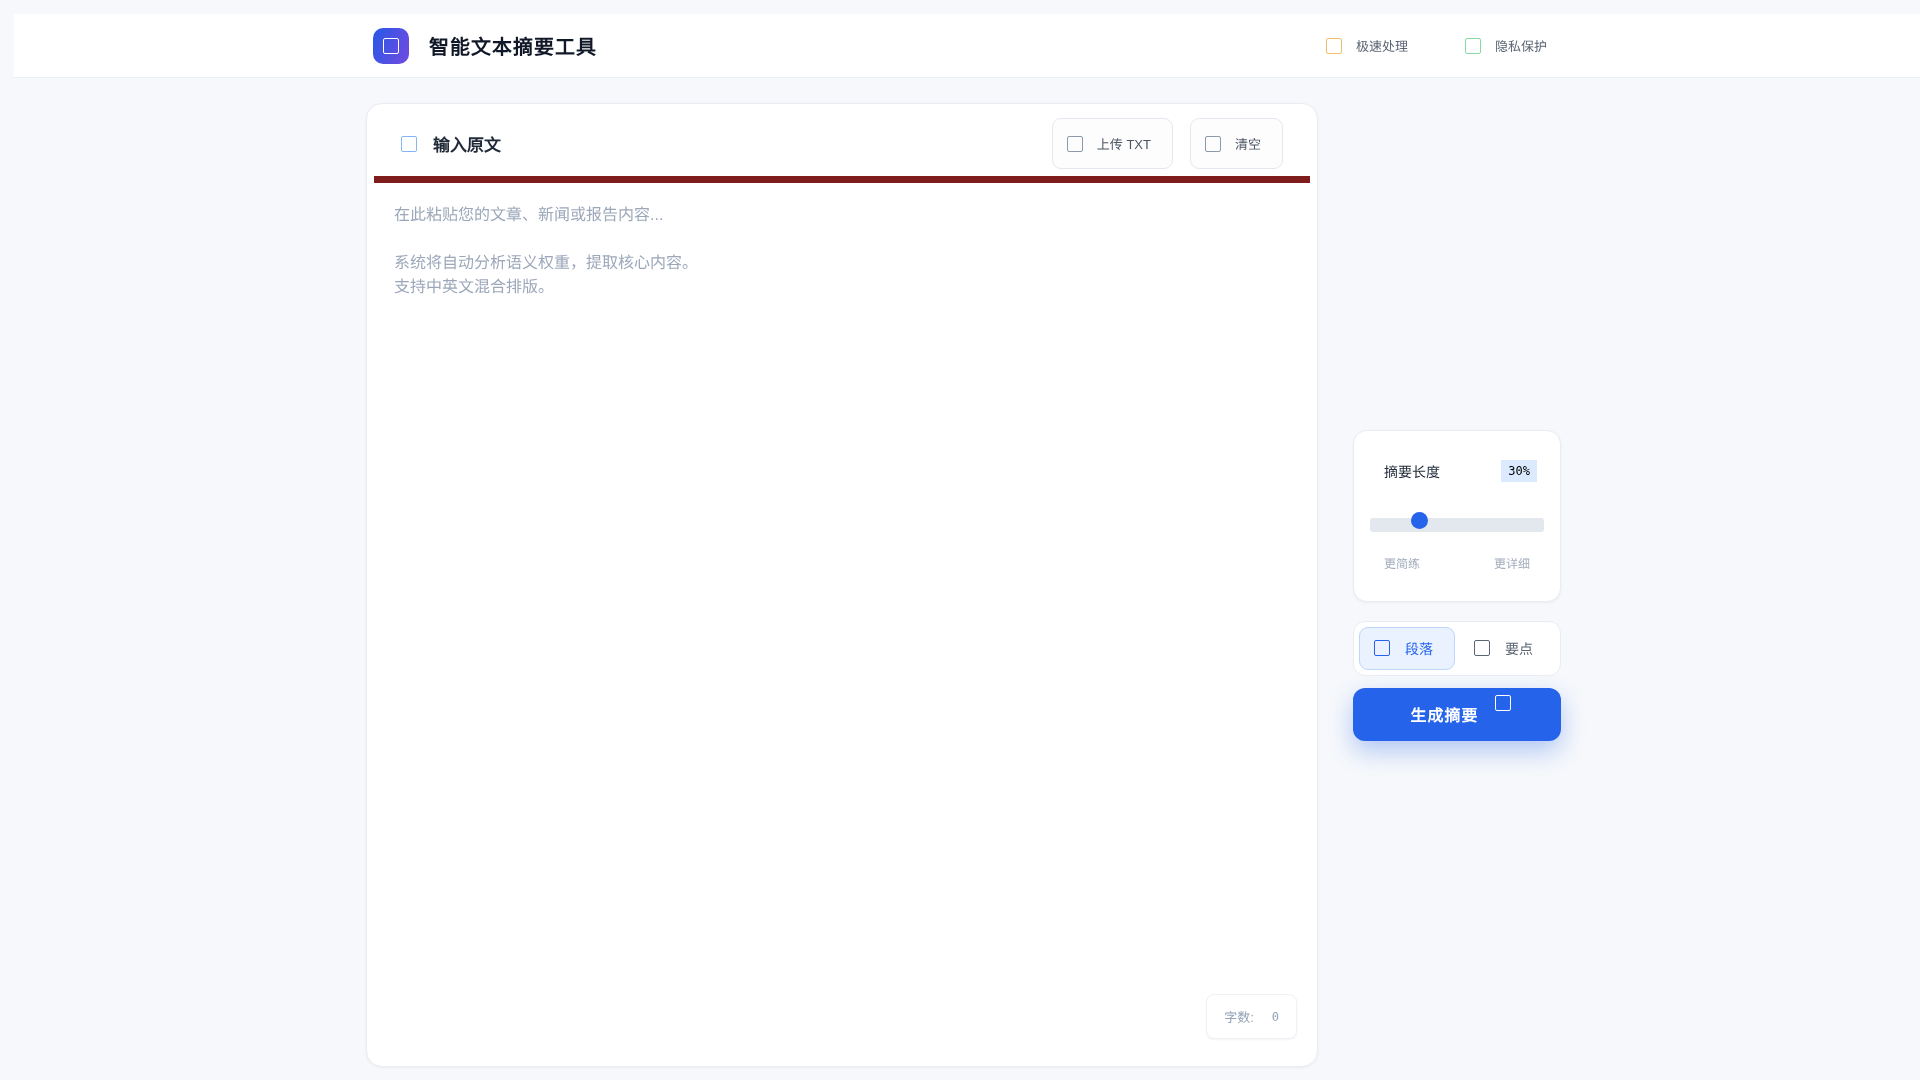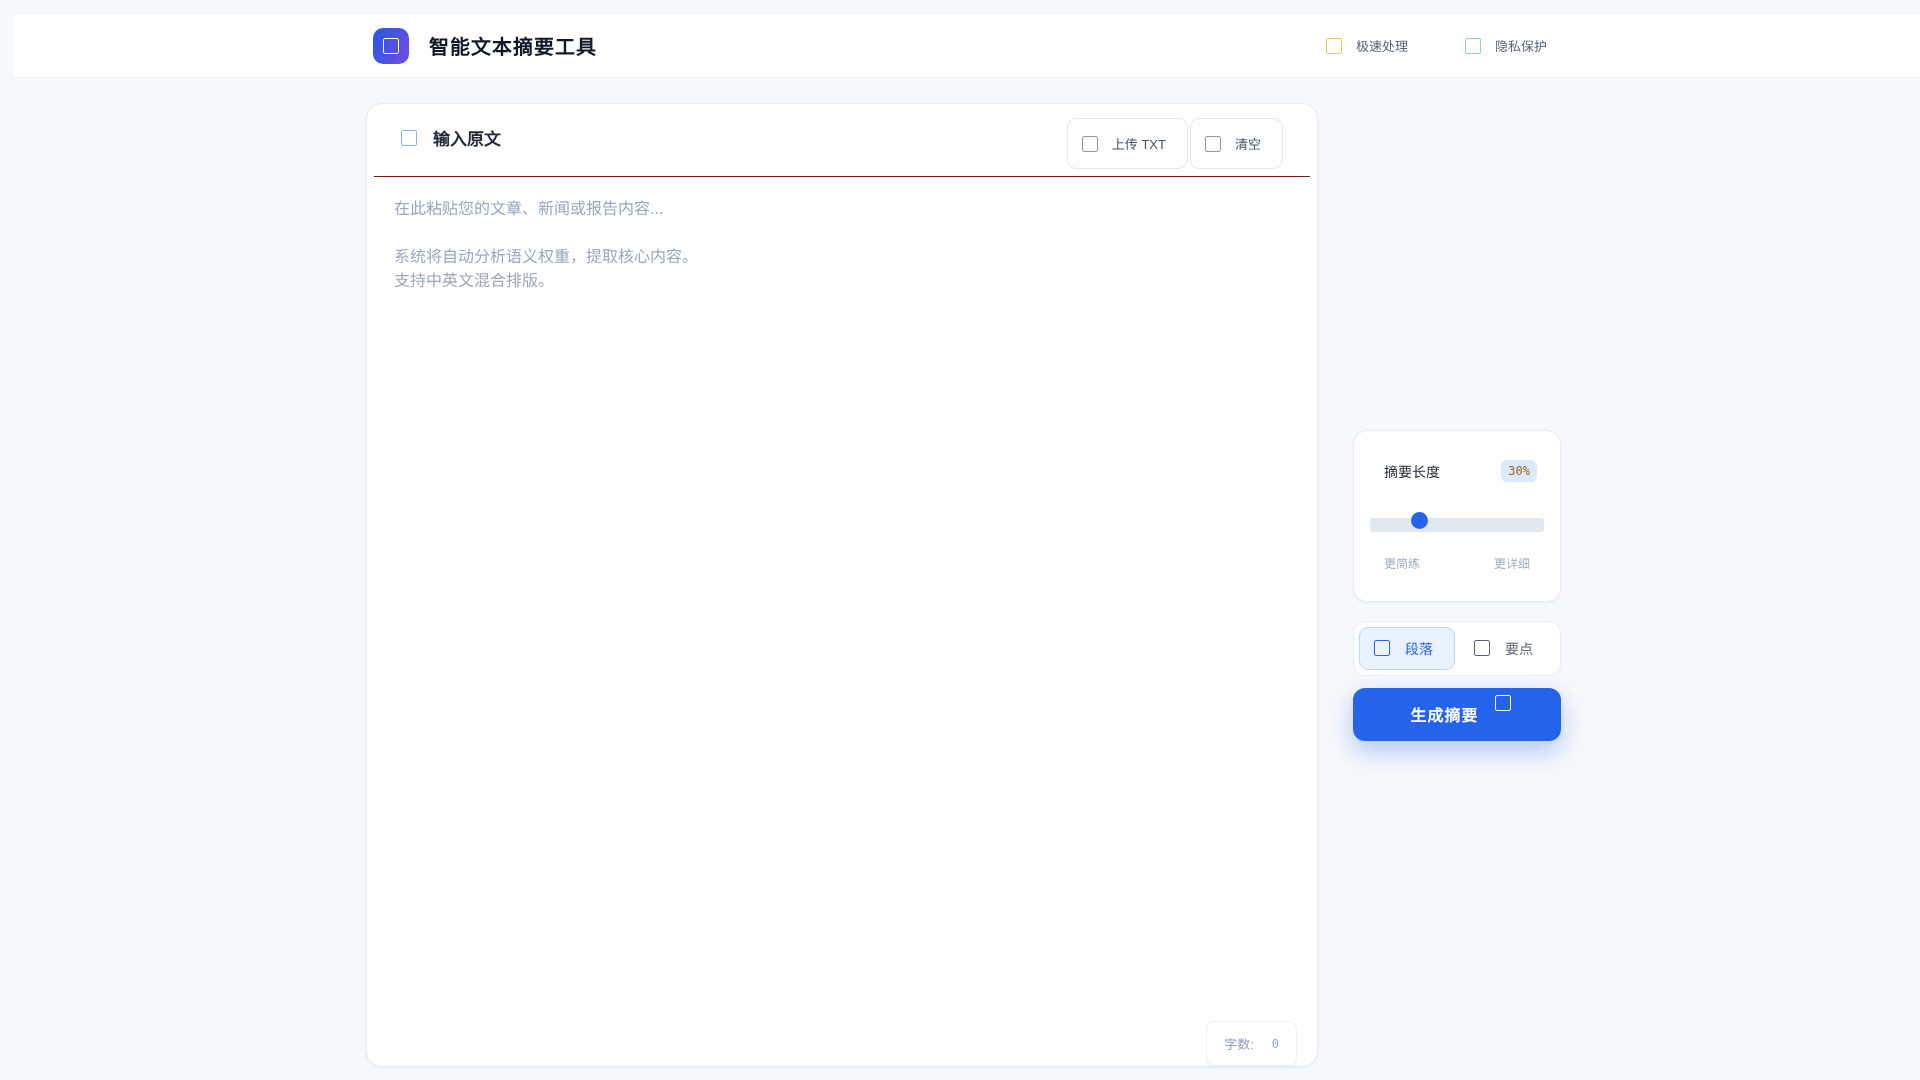--- a/index.html
+++ b/index.html
@@ -61,30 +61,30 @@
     height: 964px;
     background: #ffffff;
     border: 1px solid #e9edf3;
     border-radius: 16px;
     box-shadow: 0 1px 3px rgba(16,24,40,.05);
     display: flex; flex-direction: column;
     overflow: hidden;
   }
   .card-header {
     flex: 0 0 62px;
-    display: flex; align-items: flex-start; justify-content: space-between;
+    display: flex; align-items: center; justify-content: space-between;
     padding: 0 20px;
-    border-bottom: 1px solid #7f1d1d;
+    border-bottom: 7px solid #7f1d1d;
   }
   .card-title {
     display: flex; align-items: center; gap: 9px;
     font-size: 17px; font-weight: bold; color: #1f2937;
   }
   .tofu-blue { color: #84b3f6; }
-  .card-actions { display: flex; gap: 2px; margin-left: 34px; }
+  .card-actions { display: flex; gap: 17px; margin-left: 34px; }
   .action-btn {
     display: flex; align-items: center; gap: 7px;
     background: #fdfdfe;
     border: 1px solid #e3e8ef;
     border-radius: 9px;
     padding: 8px 14px;
     font-size: 13px; color: #4b5563;
     font-family: inherit;
     cursor: pointer;
   }
@@ -92,21 +92,21 @@
   .source-textarea {
     flex: 1; width: 100%;
     border: none; outline: none; resize: none;
     background: transparent;
     padding: 20px;
     font-family: inherit;
     font-size: 16px; line-height: 1.5; color: #4d7c0f;
   }
   .source-textarea::placeholder { color: #9ca8ba; }
   .char-pill {
-    position: absolute; right: 20px; bottom: 0;
+    position: absolute; right: 20px; bottom: 27px;
     display: flex; align-items: center; gap: 4px;
     background: #ffffff;
     border: 1px solid #eef1f6;
     border-radius: 8px;
     padding: 5px 10px;
     font-size: 13px; color: #94a3b8;
     box-shadow: 0 1px 2px rgba(16,24,40,.05);
     margin-left: 40px;
   }
   .char-pill .mono { font-family: "DejaVu Sans Mono", monospace; font-size: 12px; }
@@ -116,25 +116,25 @@
   .length-card {
     background: #ffffff;
     border: 1px solid #e9edf3;
     border-radius: 14px;
     padding: 16px;
     box-shadow: 0 1px 3px rgba(16,24,40,.05);
   }
   .length-row { display: flex; align-items: center; justify-content: space-between; }
   .length-label { font-size: 14px; font-weight: normal; color: #1f2937; }
   .length-value {
-    background: #dbeafe; color: #a16207;
+    background: #dbeafe; color: #000000;
     font-family: "DejaVu Sans Mono", monospace;
     font-size: 12px;
     padding: 4px 7px;
-    border-radius: 6px;
+    border-radius: 0;
   }
   .slider { position: relative; height: 17px; margin-top: 17px; cursor: pointer; }
   .slider-track {
     position: absolute; left: 0; right: 0; top: 6px;
     height: 6px; border-radius: 3px;
     background: #e3e8ef;
   }
   .slider-thumb {
     position: absolute; top: 0; left: 28%;
     width: 17px; height: 17px; margin-left: -8px;

